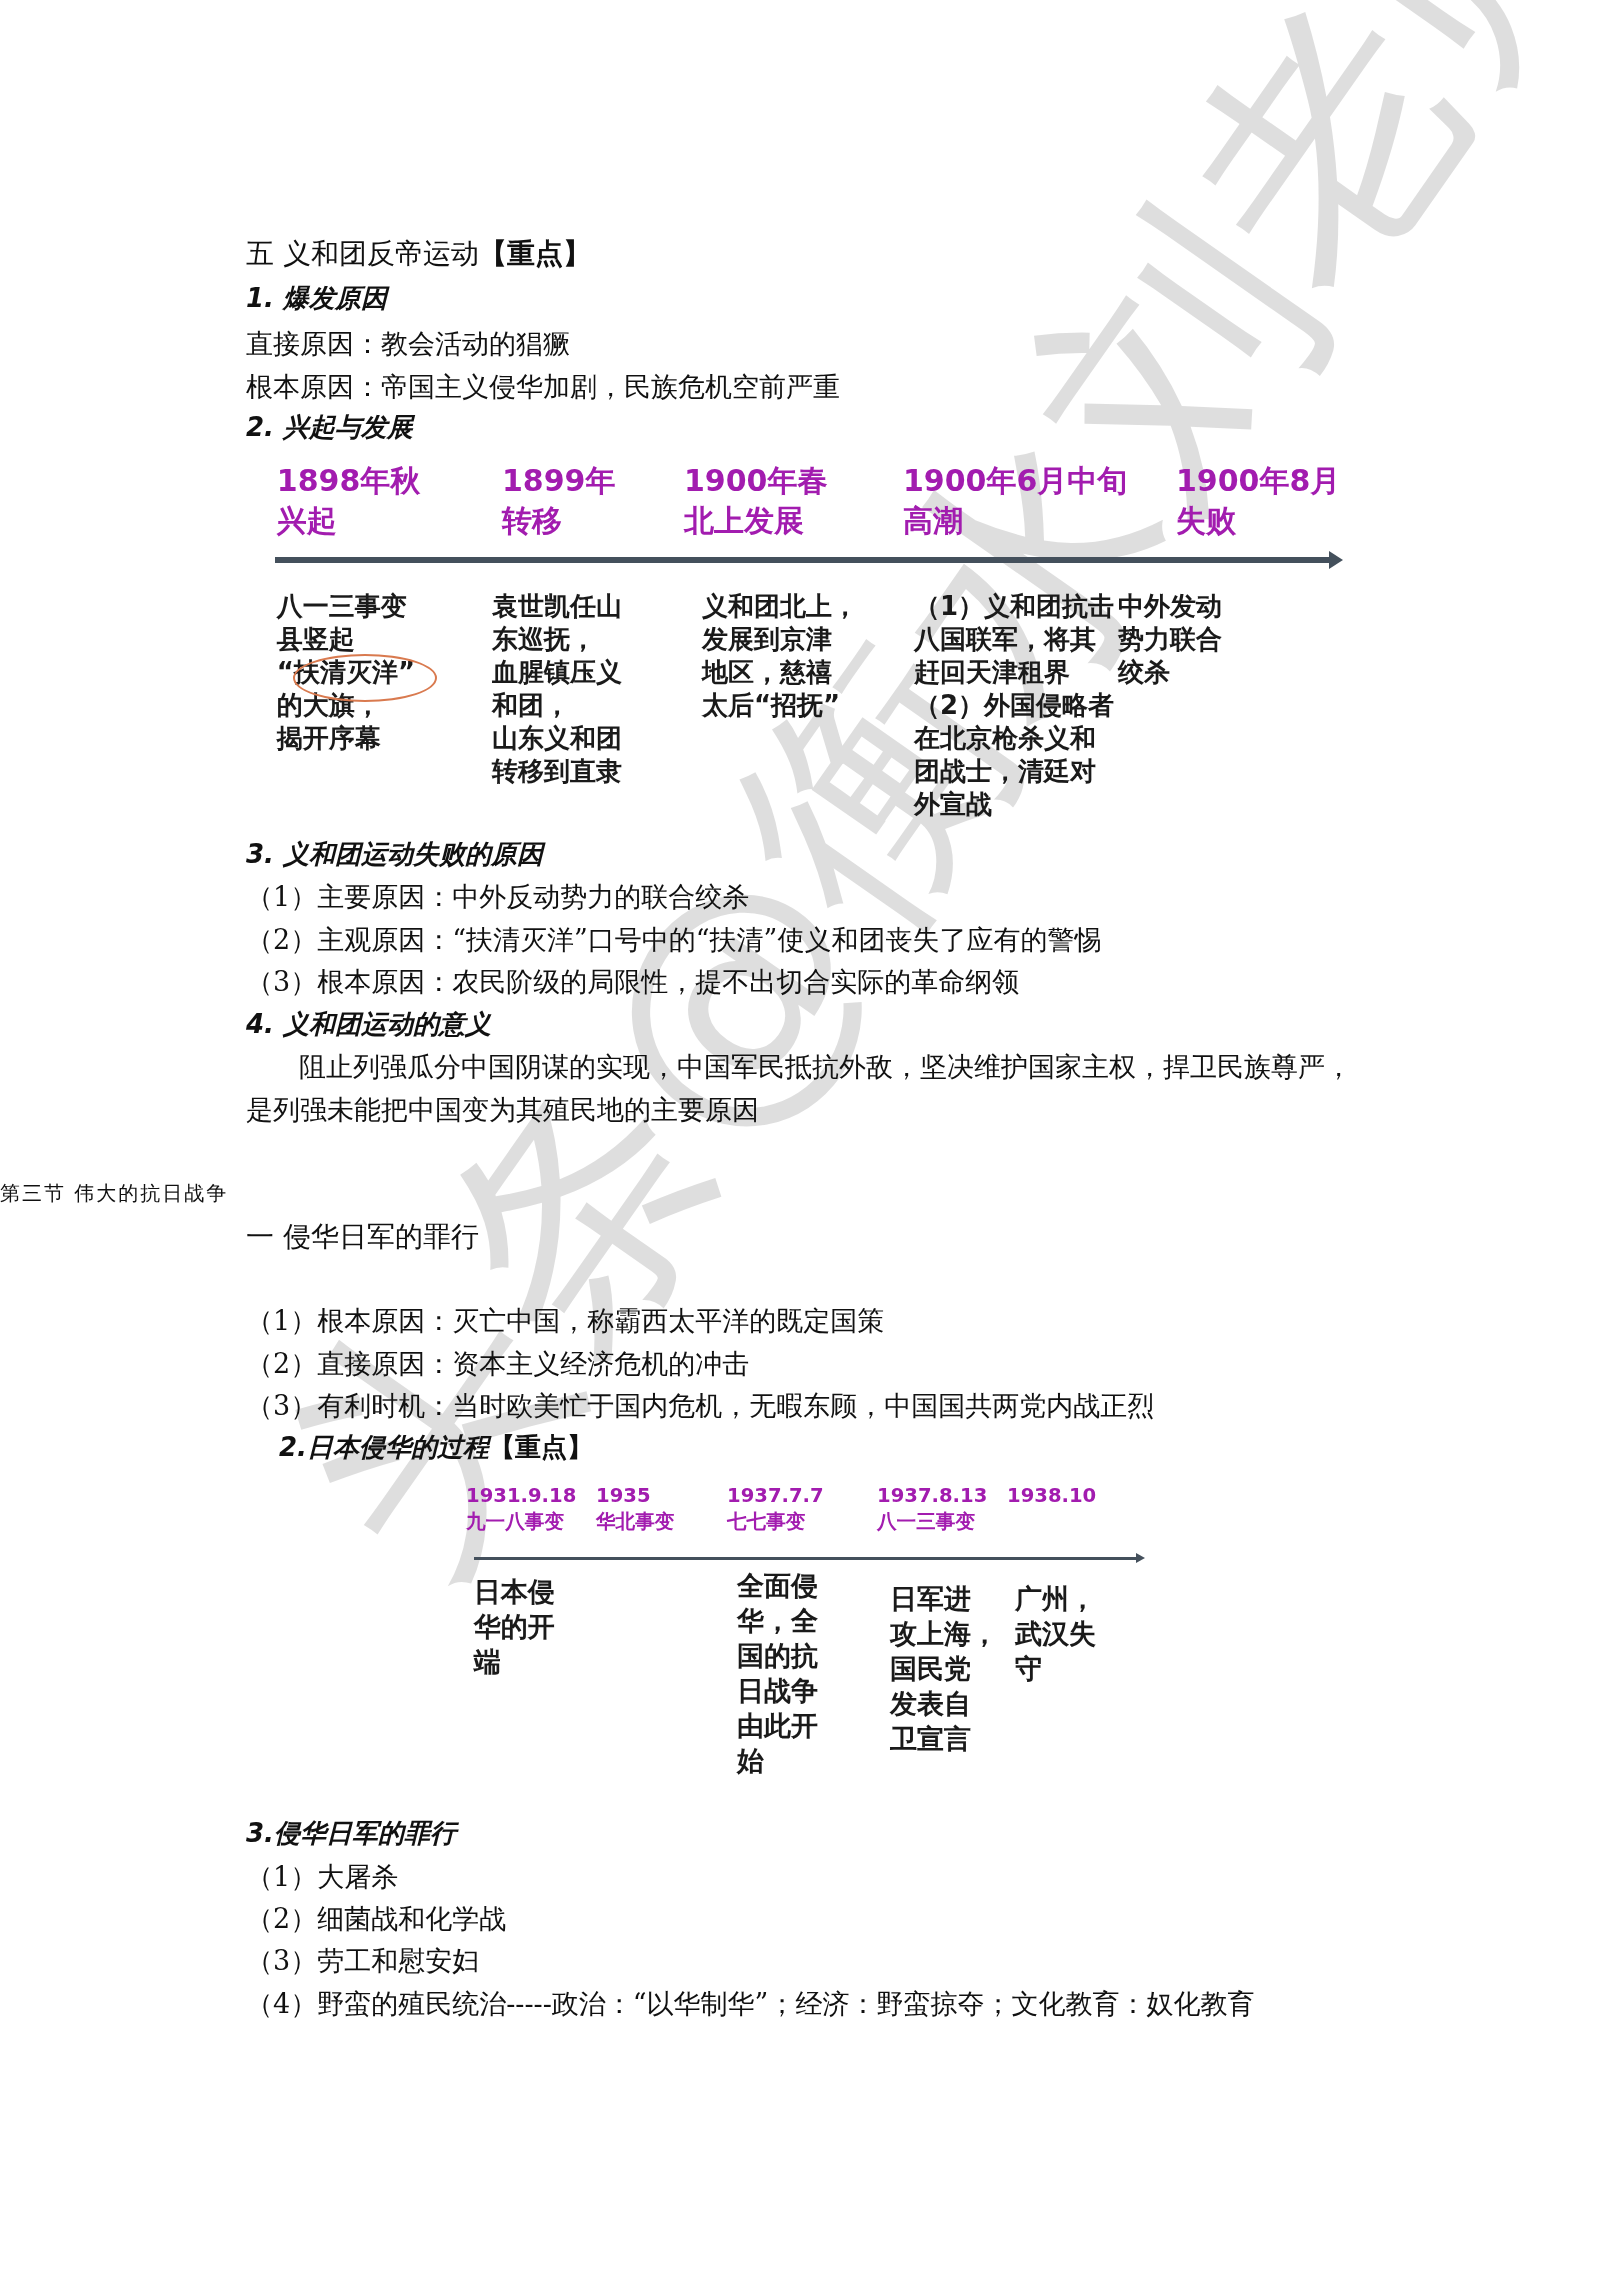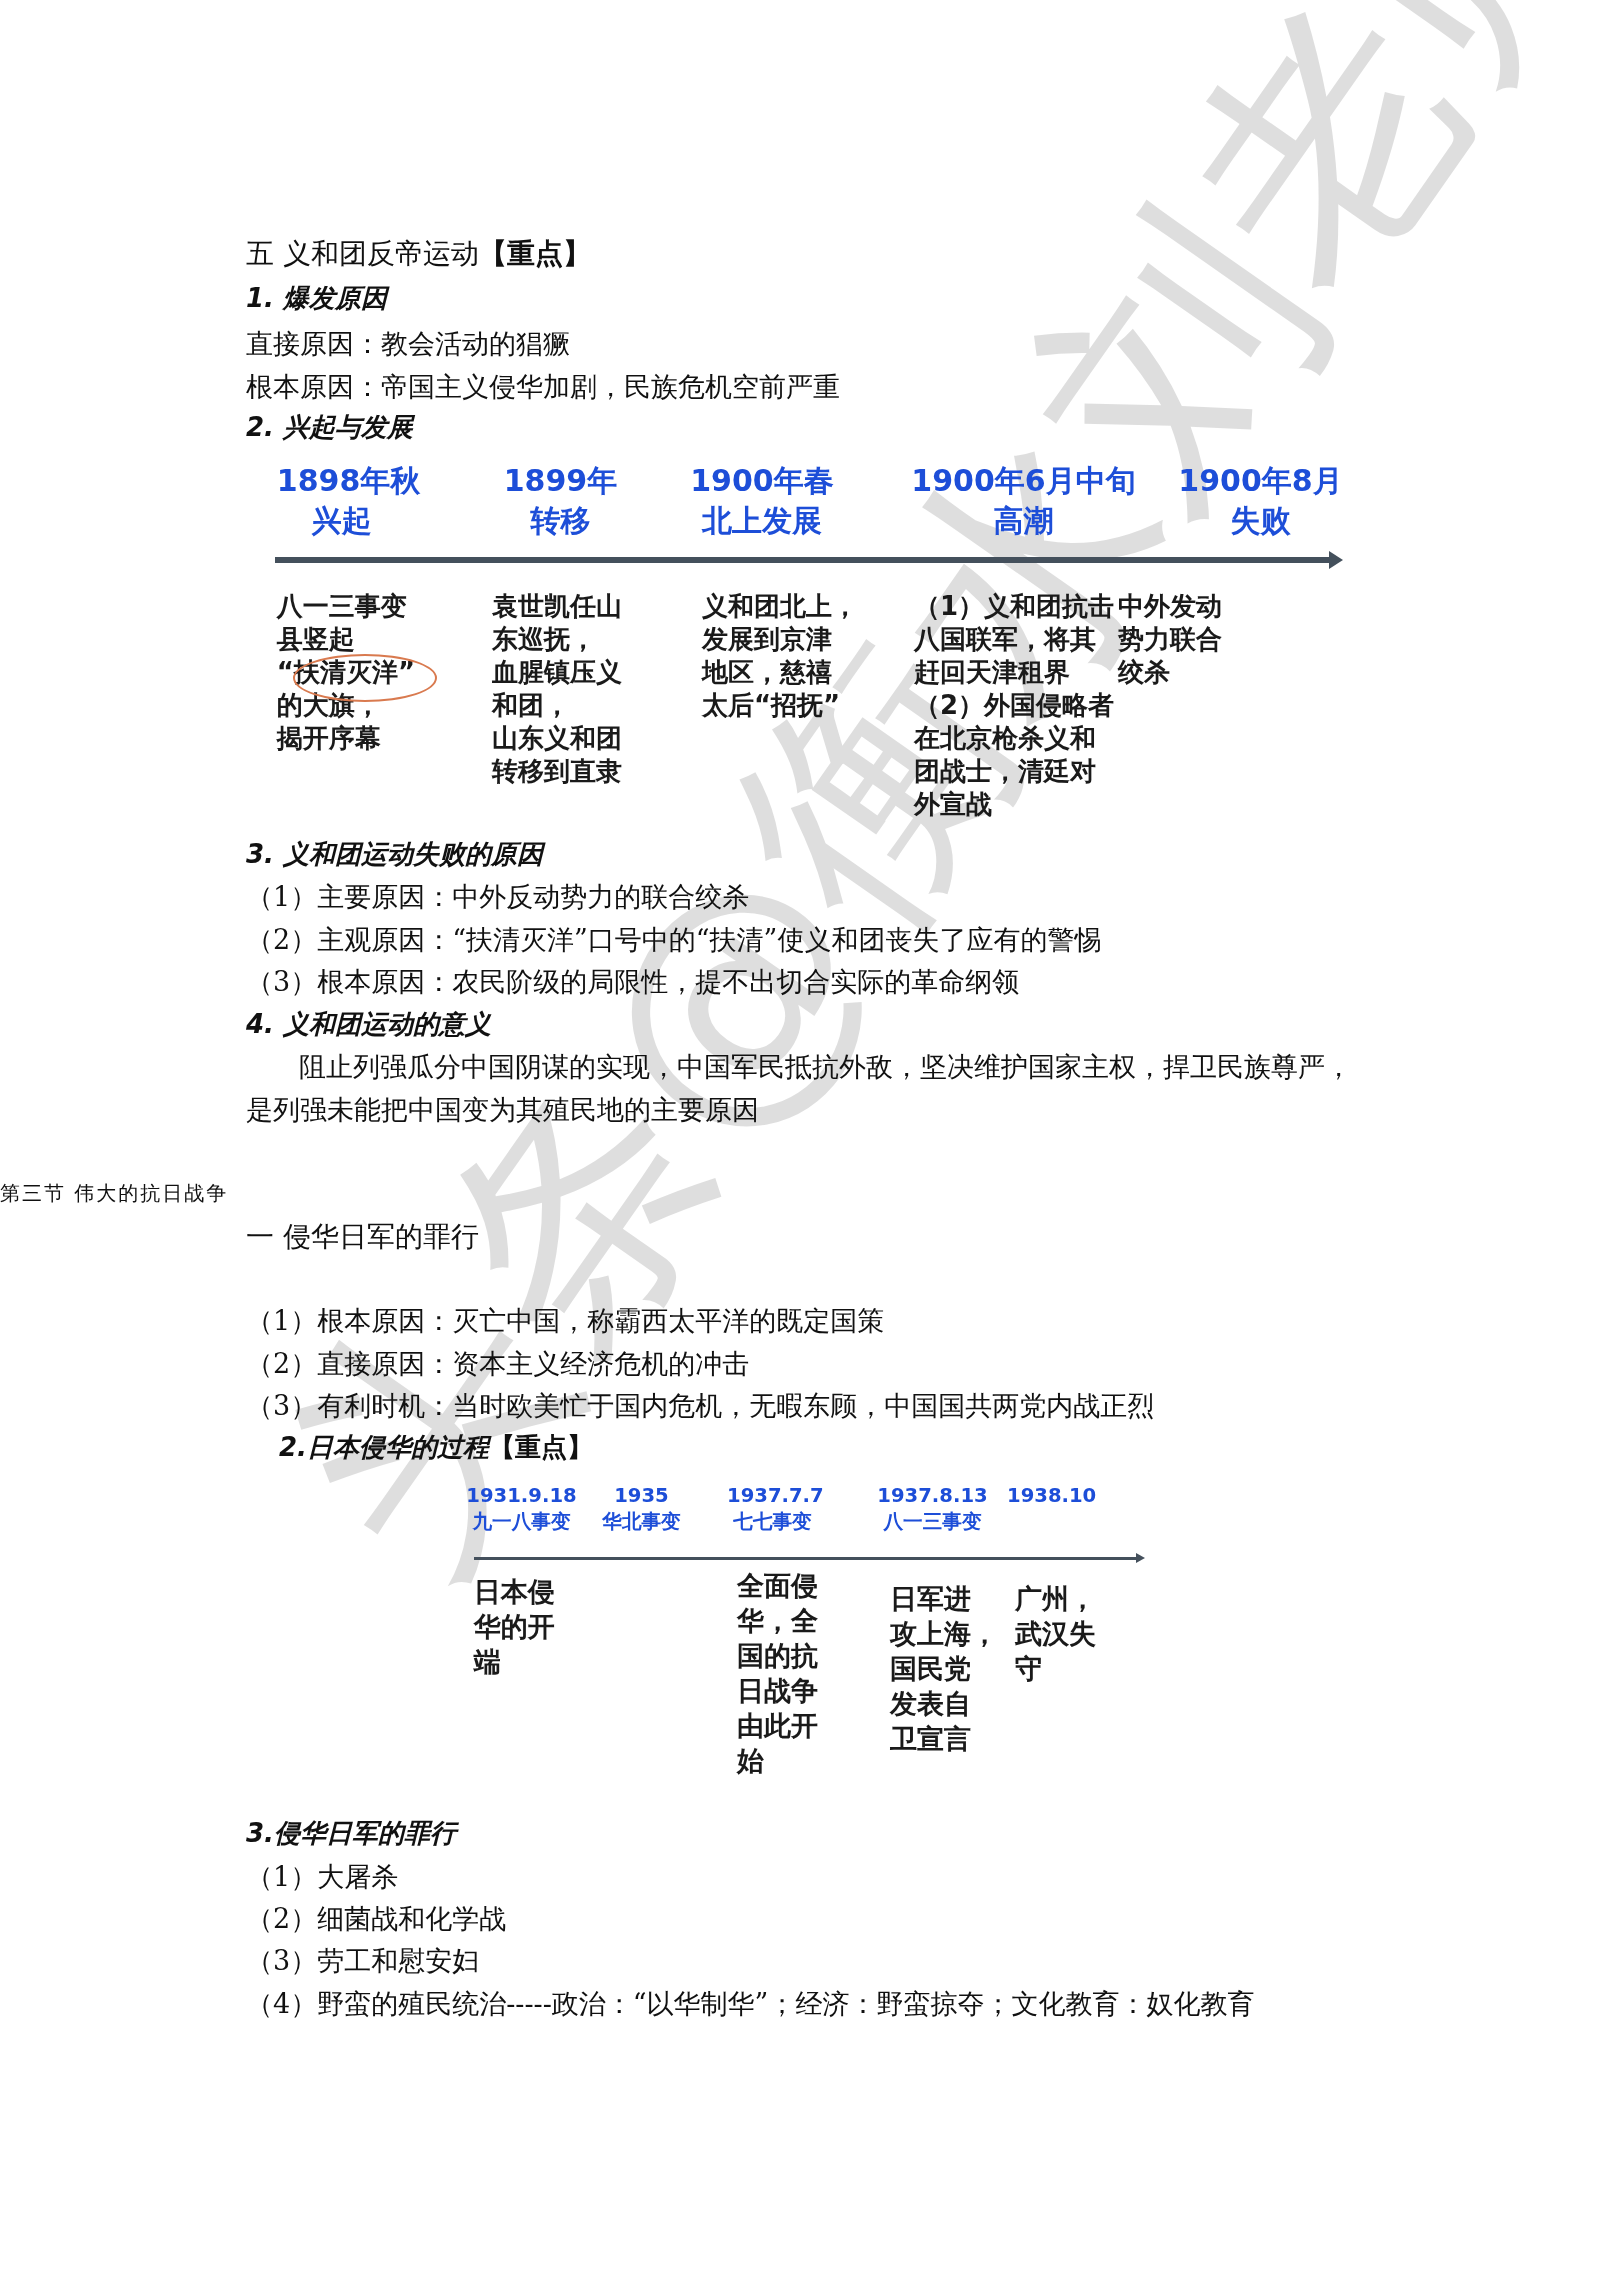--- a/index.html
+++ b/index.html
@@ -18,22 +18,22 @@
   .key { font-weight: bold; font-style: normal; font-family: "DejaVu Sans", sans-serif; }
   .indent { left: 246px; text-indent: 53px; }
   .center-title {
     position: absolute; left: 0; width: 1616px; text-align: left;
     font-size: 20px; line-height: 33px; font-family: "DejaVu Serif", serif; letter-spacing: 2px;
   }
 
   
   .tl1 { position: absolute; left: 267px; top: 453px; width: 1082px; height: 372px; }
   .tl-head {
-    position: absolute; color: #1d4ed8; font-weight: bold; font-size: 30px; line-height: 40px;
-    text-align: center; font-family: "DejaVu Sans", sans-serif; white-space: nowrap;
+    position: absolute; color: #a21caf; font-weight: bold; font-size: 30px; line-height: 40px;
+    text-align: left; font-family: "DejaVu Sans", sans-serif; white-space: nowrap;
   }
   .tl-arrow-line { position: absolute; height: 5.9px; background: #44505c; }
   .tl-arrow-head { position: absolute; width: 0; height: 0;
     border-top: 9px solid transparent; border-bottom: 9px solid transparent; border-left: 14.3px solid #44505c; }
   .tl-desc {
     position: absolute; font-weight: bold; font-size: 26px; line-height: 33px;
     font-family: "DejaVu Sans", sans-serif; color: #1a1a1a;
   }
   .circle-mark {
     position: absolute; border: 2px solid #d97a4f; border-radius: 50%;

